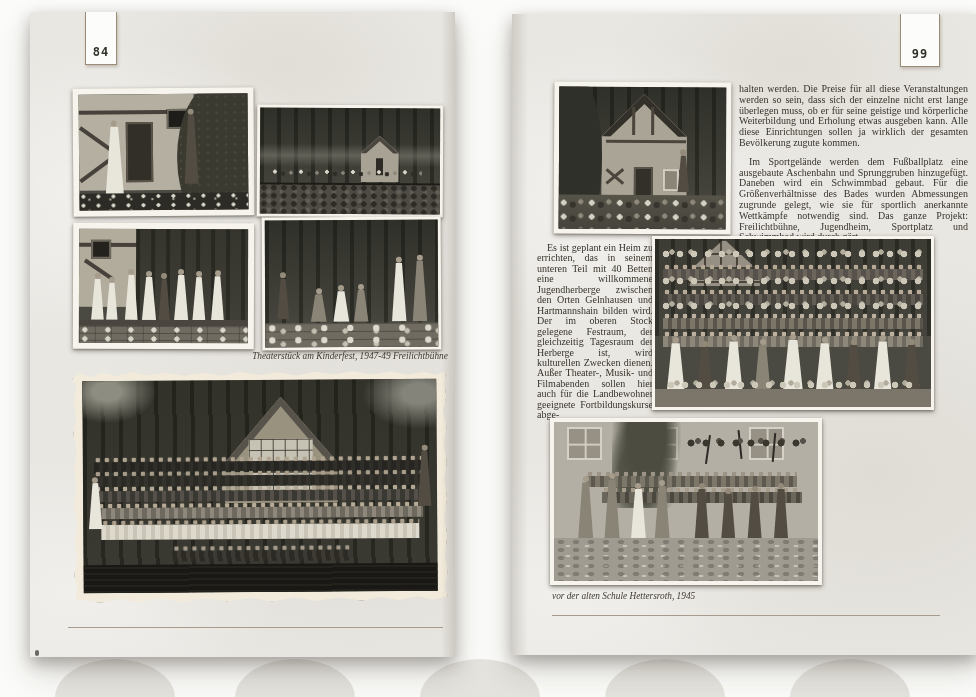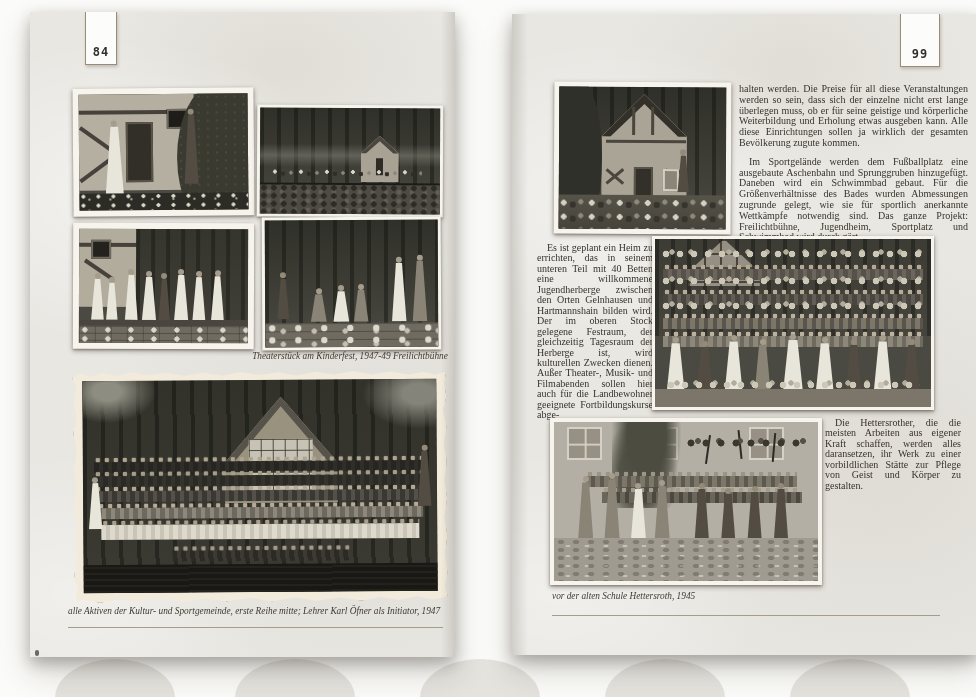--- a/index.html
+++ b/index.html
@@ -283,21 +283,20 @@
       <div class="crow" style="left:3%;right:3%;top:52%;--c1:#3a3832;--c2:#55514a;--head:#b3a896"></div>
       <div class="crow" style="left:4%;right:4%;top:60%;--c1:#6e695f;--c2:#8d887b;--head:#b7ab97"></div>
       <div class="crow" style="left:5%;right:5%;top:68%;height:15px;--c1:#ddd9cc;--c2:#c9c4b6;--head:#ab9f8c"></div>
       <div class="crow" style="left:25%;right:25%;top:80%;--c1:#2b2a25;--c2:#3c3a33;--head:#a2988a"></div>
       <div class="fig white" style="left:1%;top:48%;width:5%;height:22%"></div>
       <div class="fig dark" style="left:94%;top:34%;width:5%;height:26%"></div>
       <div class="bleach"></div>
     </div>
   </div>
 
-  <div class="caption" style="left:38px;top:594px">alle Aktiven der Kultur- und Sportgemeinde, erste Reihe mitte; Lehrer Karl Öfner als Initiator, 1947</div>
 
   <div class="rule" style="left:38px;top:615px;width:375px"></div>
 
   <div class="mark" style="left:5px;top:638px"></div>
 </div>
 
 <div class="page page-right">
 
   <div class="tab" style="left:388px;width:38px">
     <span>99</span>
@@ -375,19 +374,18 @@
       <div class="fig gray" style="left:37%;top:40%;width:8%;height:38%"></div>
       <div class="fig dark" style="left:52%;top:42%;width:8%;height:40%"></div>
       <div class="fig dark" style="left:62%;top:45%;width:8%;height:37%"></div>
       <div class="fig dark" style="left:72%;top:44%;width:8%;height:38%"></div>
       <div class="fig dark" style="left:82%;top:42%;width:8%;height:40%"></div>
       <div class="scobble"></div>
     </div>
   </div>
 
   <div class="bodytext col-narrow" style="left:313px;top:404px;width:136px">
-    <p class="ind">Die Hettersrother, die die meisten Arbeiten aus eigener Kraft schaffen, werden alles daransetzen, ihr Werk zu einer vorbildlichen Stätte zur Pflege von Geist und Körper zu gestalten.</p>
   </div>
 
   <div class="caption" style="left:40px;top:577px">vor der alten Schule Hettersroth, 1945</div>
 
   <div class="rule" style="left:40px;top:601px;width:388px"></div>
 </div>
 
 </body></html>

